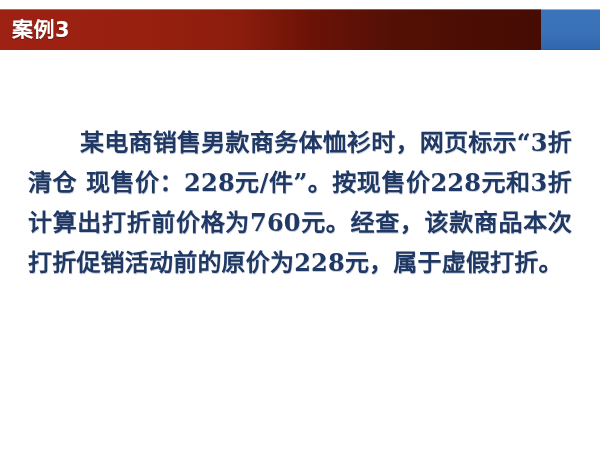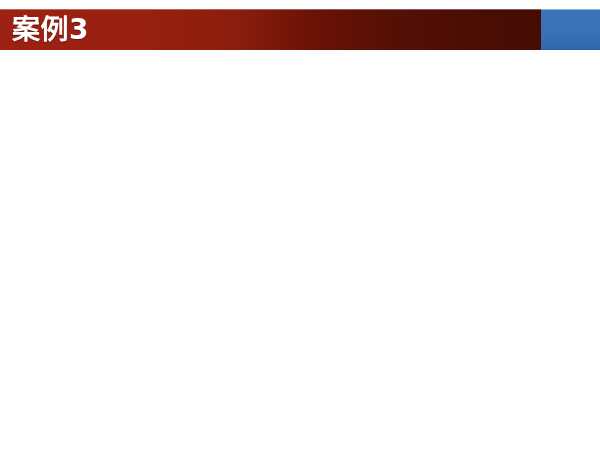--- a/index.html
+++ b/index.html
@@ -89,21 +89,21 @@
     background: #2a5fa3;
   }
 
   .header-title {
     position: absolute;
     left: 12px;
     top: 50%;
     transform: translateY(-50%);
     color: #ffffff;
     font-family: "DejaVu Sans", "Liberation Sans", sans-serif;
-    font-size: 28px;
+    font-size: 21px;
     font-weight: bold;
     letter-spacing: 0.5px;
     line-height: 1;
     white-space: nowrap;
     text-shadow: 0 1px 1px rgba(0, 0, 0, 0.35);
   }
 
   
   .body-block {
     position: absolute;
@@ -131,14 +131,17 @@
 <body>
 
 <div class="slide">
 
   <div class="header-band">
     <div class="header-red"></div>
     <div class="header-blue"></div>
     <div class="header-title">案例3</div>
   </div>
 
+  <div class="body-block">
+    <p class="body-text">某电商销售男款商务体恤衫时，网页标示“3折清仓 现售价：228元/件”。按现售价228元和3折计算出打折前价格为760元。经查，该款商品本次打折促销活动前的原价为228元，属于虚假打折。</p>
+  </div>
 
 </div>
 
 </body></html>

